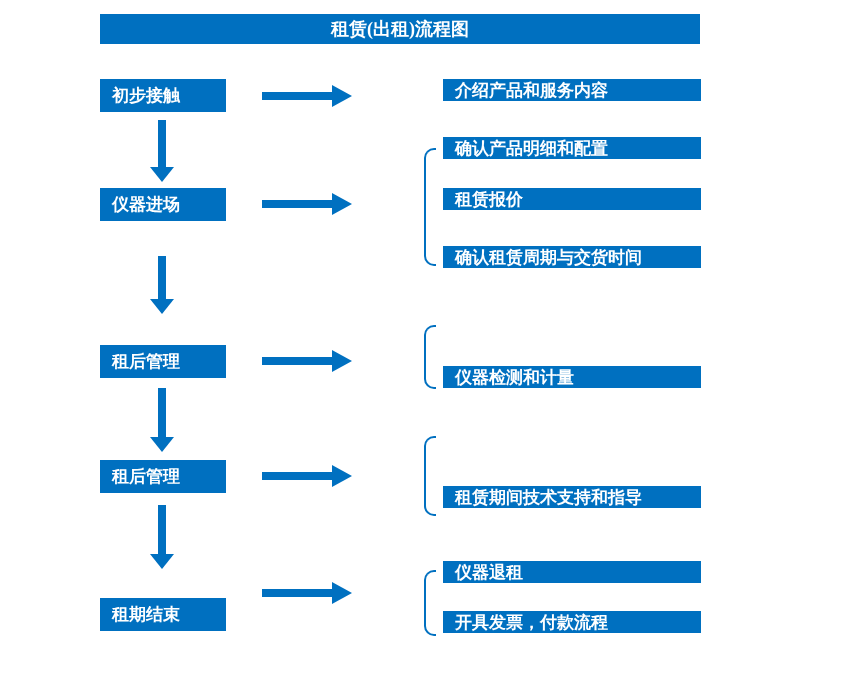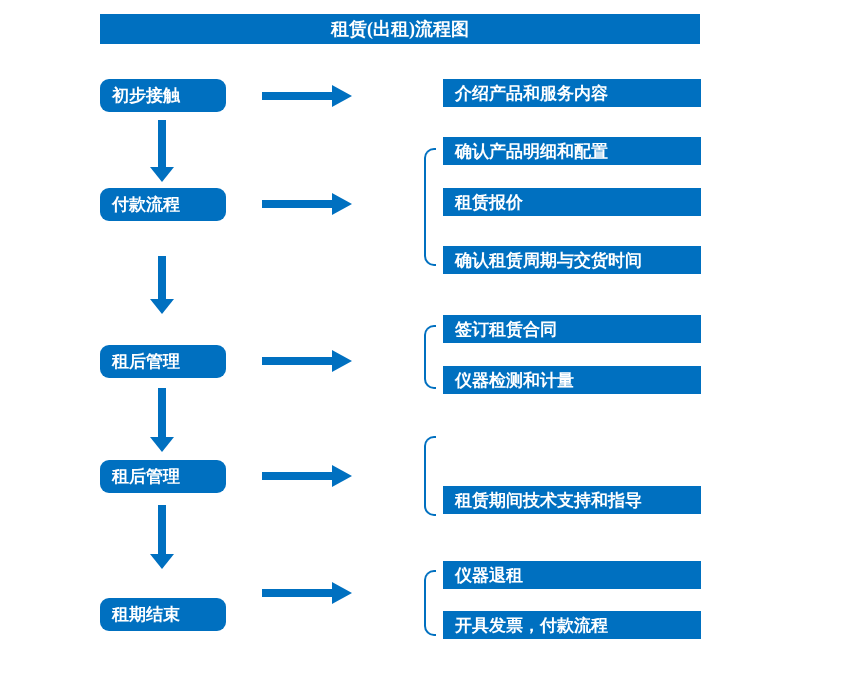--- a/index.html
+++ b/index.html
@@ -15,22 +15,22 @@
     position: absolute; left: 100px; top: 14px; width: 600px; height: 30px;
     background: var(--blue); color: var(--white);
     font-weight: bold; font-size: 18px; line-height: 30px; text-align: center;
   }
 
   .box {
     position: absolute; background: var(--blue); color: var(--white);
     font-weight: bold; font-size: 17px; display: flex; align-items: center;
     padding-left: 12px; white-space: nowrap; overflow: hidden;
   }
-  .stage-box { left: 100px; width: 126px; height: 33px; border-radius: 9px; }
-  .detail-box { left: 443px; width: 258px; height: 28px; }
+  .stage-box { left: 100px; width: 126px; height: 33px; }
+  .detail-box { left: 443px; width: 258px; height: 22px; }
 
   
   .h-arrow { position: absolute; left: 262px; width: 90px; height: 22px; }
   .h-arrow .shaft { position: absolute; left: 0; top: 7px; width: 70px; height: 8px; background: var(--blue); }
   .h-arrow .head {
     position: absolute; left: 70px; top: 0; width: 0; height: 0;
     border-left: 20px solid var(--blue);
     border-top: 11px solid transparent; border-bottom: 11px solid transparent;
   }
 
@@ -64,42 +64,41 @@
       <div class="shaft"></div>
       <div class="head"></div>
     </div>
   <div class="box detail-box" style="top:79px">介绍产品和服务内容</div>
 
   <div class="v-arrow" style="top:120px; height:62px">
       <div class="shaft"></div>
       <div class="head"></div>
     </div>
 
-  <div class="box stage-box" style="top:188px">付款流程</div>
+  <div class="box stage-box" style="top:188px">仪器进场</div>
   <div class="h-arrow" style="top:193px">
       <div class="shaft"></div>
       <div class="head"></div>
     </div>
   <div class="bracket" style="top:148px; height:118px"></div>
   <div class="box detail-box" style="top:188px">租赁报价</div>
   <div class="box detail-box" style="top:137px">确认产品明细和配置</div>
   <div class="box detail-box" style="top:246px">确认租赁周期与交货时间</div>
 
   <div class="v-arrow" style="top:256px; height:58px">
       <div class="shaft"></div>
       <div class="head"></div>
     </div>
 
   <div class="box stage-box" style="top:345px">租后管理</div>
   <div class="h-arrow" style="top:350px">
       <div class="shaft"></div>
       <div class="head"></div>
     </div>
   <div class="bracket" style="top:325px; height:64px"></div>
-  <div class="box detail-box" style="top:315px">签订租赁合同</div>
   <div class="box detail-box" style="top:366px">仪器检测和计量</div>
 
   <div class="v-arrow" style="top:388px; height:64px">
       <div class="shaft"></div>
       <div class="head"></div>
     </div>
 
   <div class="box stage-box" style="top:460px">租后管理</div>
   <div class="h-arrow" style="top:465px">
       <div class="shaft"></div>

